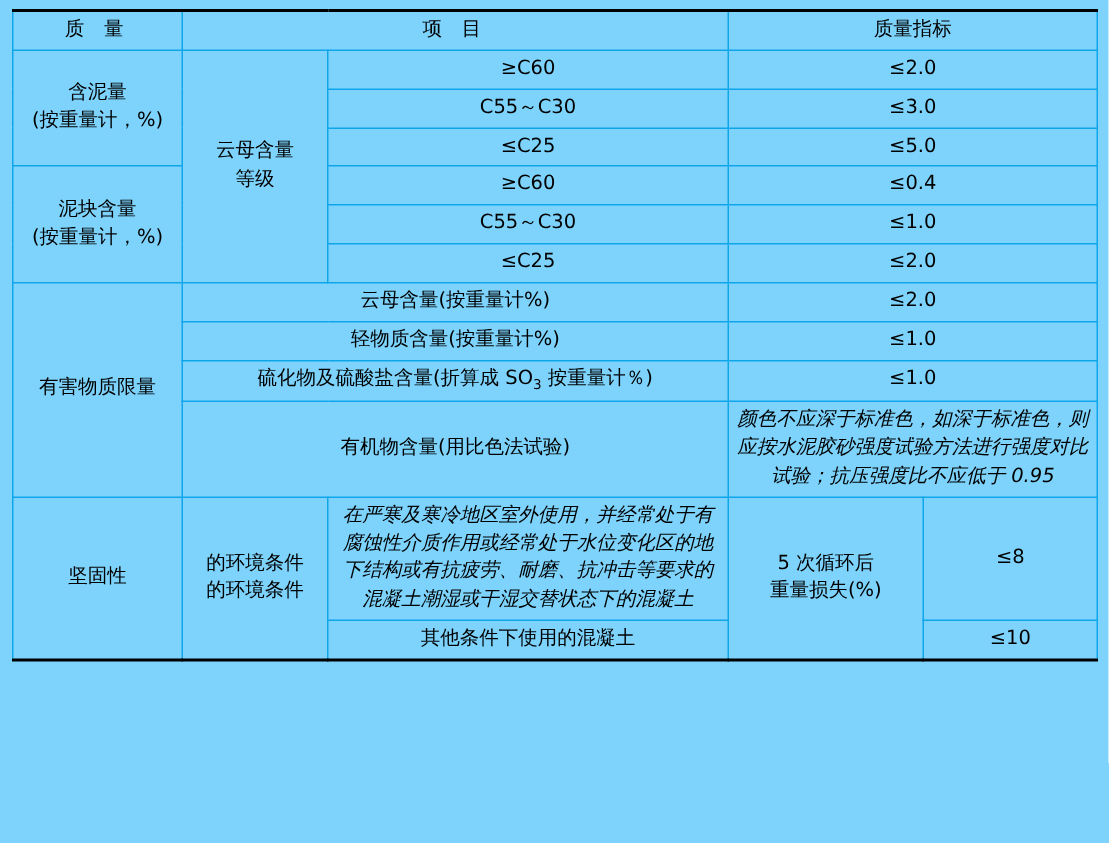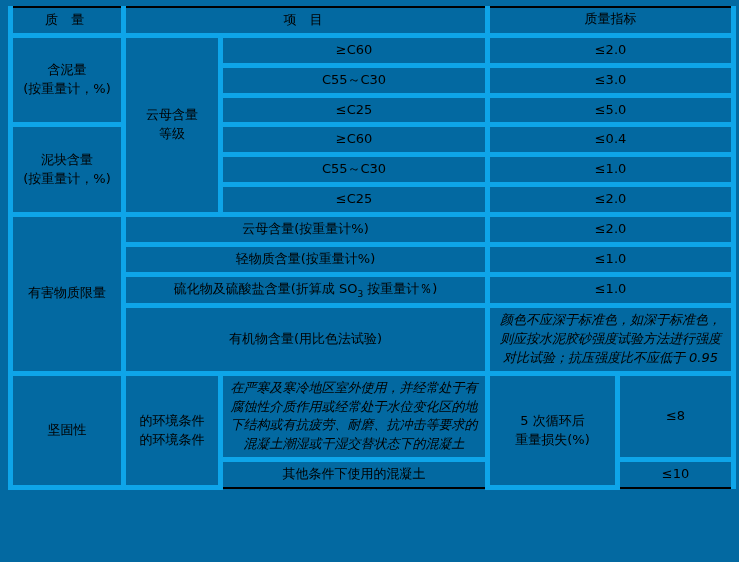--- a/index.html
+++ b/index.html
@@ -8,31 +8,31 @@
     background: #ffffff;
   }
   body {
     font-family: "DejaVu Sans", "Liberation Sans", sans-serif;
     color: #000000;
   }
   #page {
     width: 739px;
     height: 562px;
     position: relative;
-    background: #0369a1;
+    background: #7dd3fc;
     overflow: hidden;
   }
   table.qtable {
     border-collapse: collapse;
     width: 723px;
     margin: 6px 8px 0 8px;
     table-layout: fixed;
   }
   table.qtable td, table.qtable th {
-    border: 5px solid #0ea5e9;
+    border: 1px solid #0ea5e9;
     padding: 3px 5px;
     font-weight: normal;
     font-size: 13px;
     line-height: 1.45;
     vertical-align: middle;
     text-align: center;
     color: #000;
   }
   
   table.qtable {

